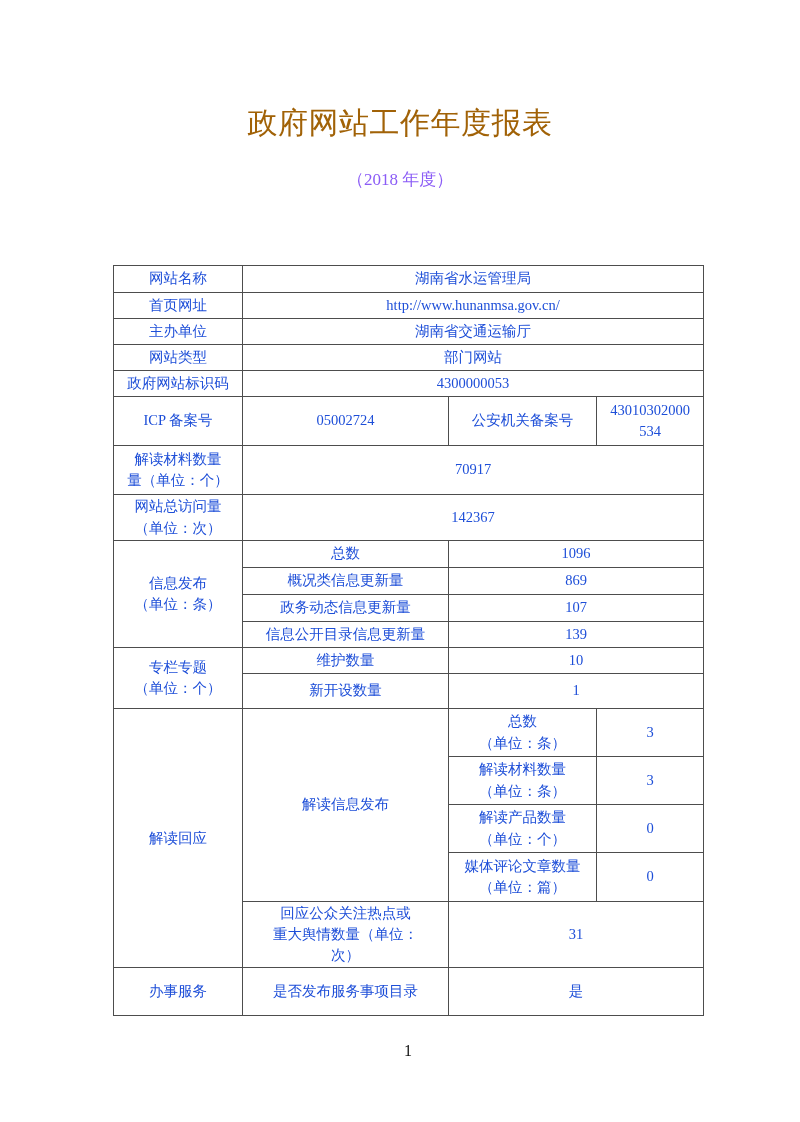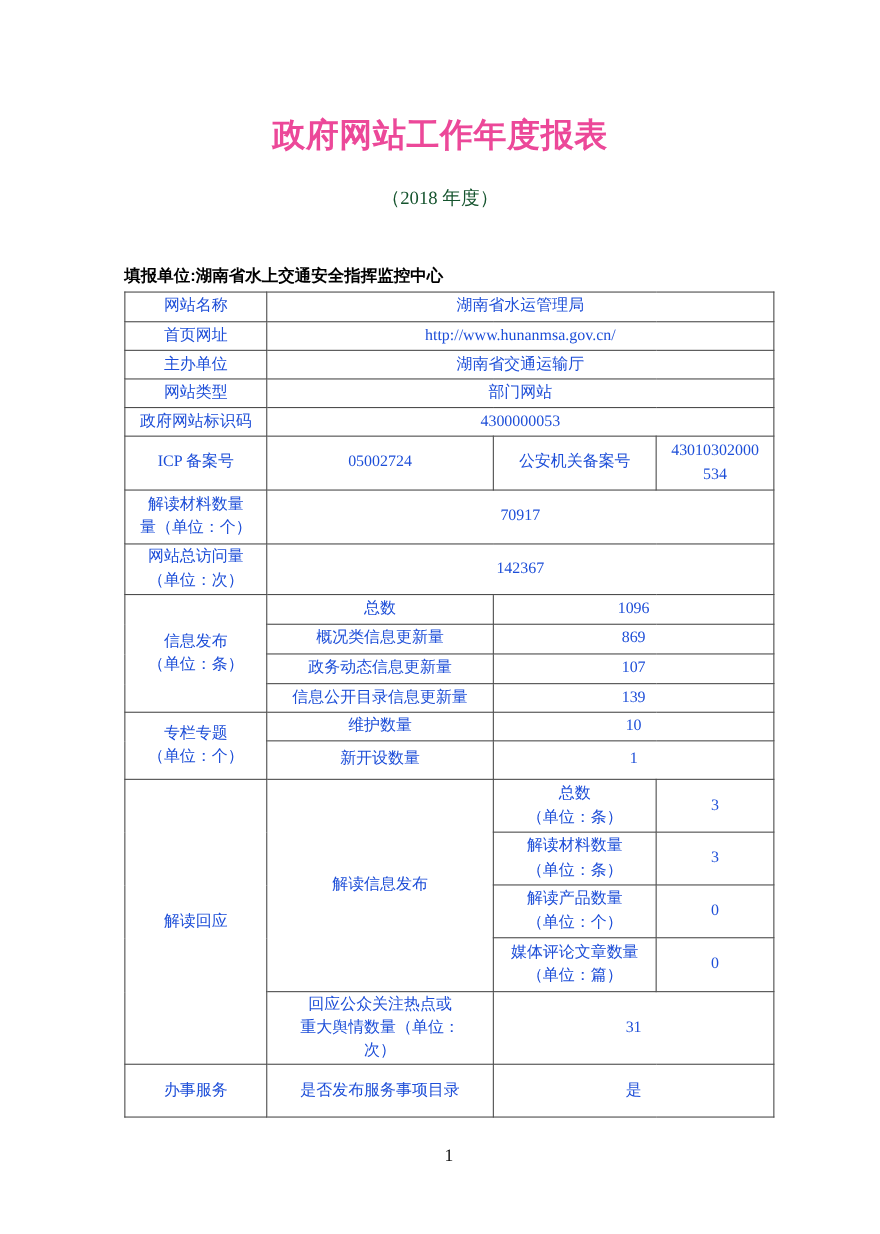--- a/index.html
+++ b/index.html
@@ -12,33 +12,33 @@
     color: #1c1c1c;
     overflow: hidden;
   }
   .doc-title {
     position: absolute;
     top: 103px;
     left: 0;
     width: 800px;
     text-align: center;
     font-family: "Liberation Sans", "DejaVu Sans", sans-serif;
-    font-weight: 700;
+    font-weight: 400;
     font-size: 30px;
     letter-spacing: 0.5px;
-    color: #ec4899;
+    color: #a16207;
   }
   .doc-subtitle {
     position: absolute;
     top: 168px;
     left: 0;
     width: 800px;
     text-align: center;
     font-size: 17px;
-    color: #14532d;
+    color: #8b5cf6;
   }
   .reporting-unit {
     position: absolute;
     top: 241px;
     left: 113px;
     font-family: "Liberation Sans", "DejaVu Sans", sans-serif;
     font-weight: 700;
     font-size: 15px;
     color: #000;
   }
@@ -73,21 +73,20 @@
     color: #111;
   }
 </style>
 </head>
 <body>
 
 <div class="page">
 
   <div class="doc-title">政府网站工作年度报表</div>
   <div class="doc-subtitle">（2018 年度）</div>
-  <div class="reporting-unit">填报单位:湖南省水上交通安全指挥监控中心</div>
 
   <table class="report">
     <colgroup>
       <col style="width:129px">
       <col style="width:206px">
       <col style="width:148px">
       <col style="width:107px">
     </colgroup>
 
     <tbody>

